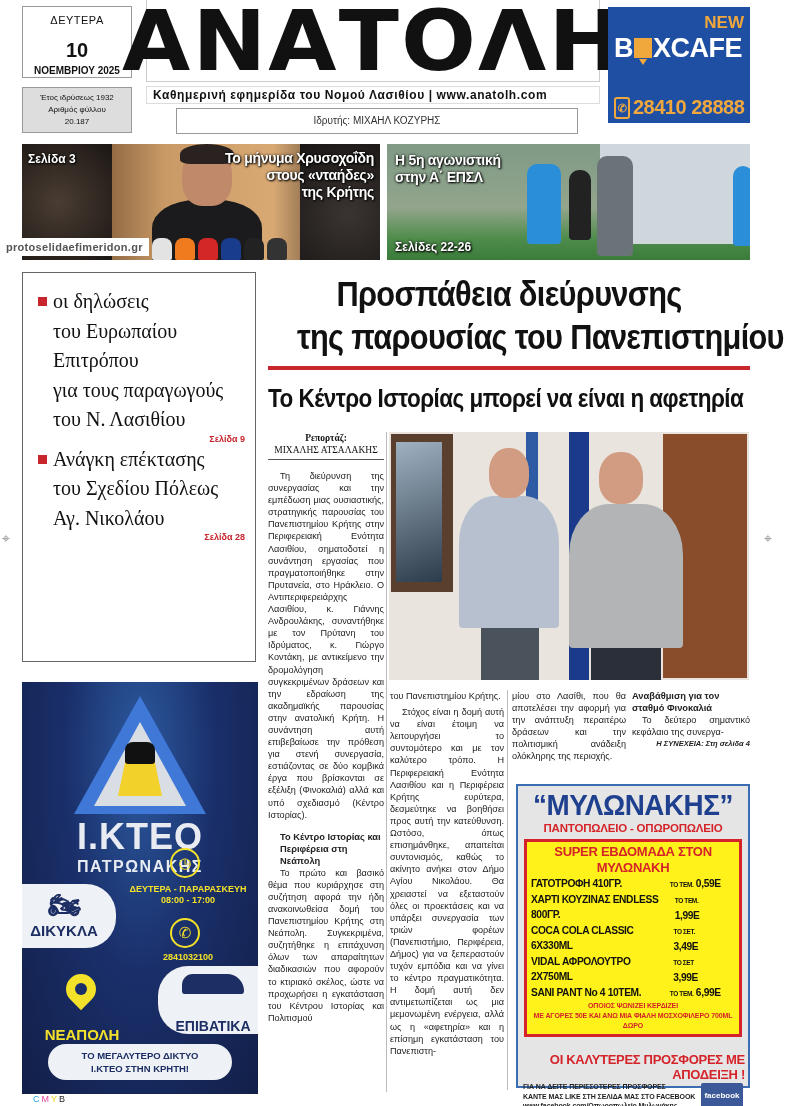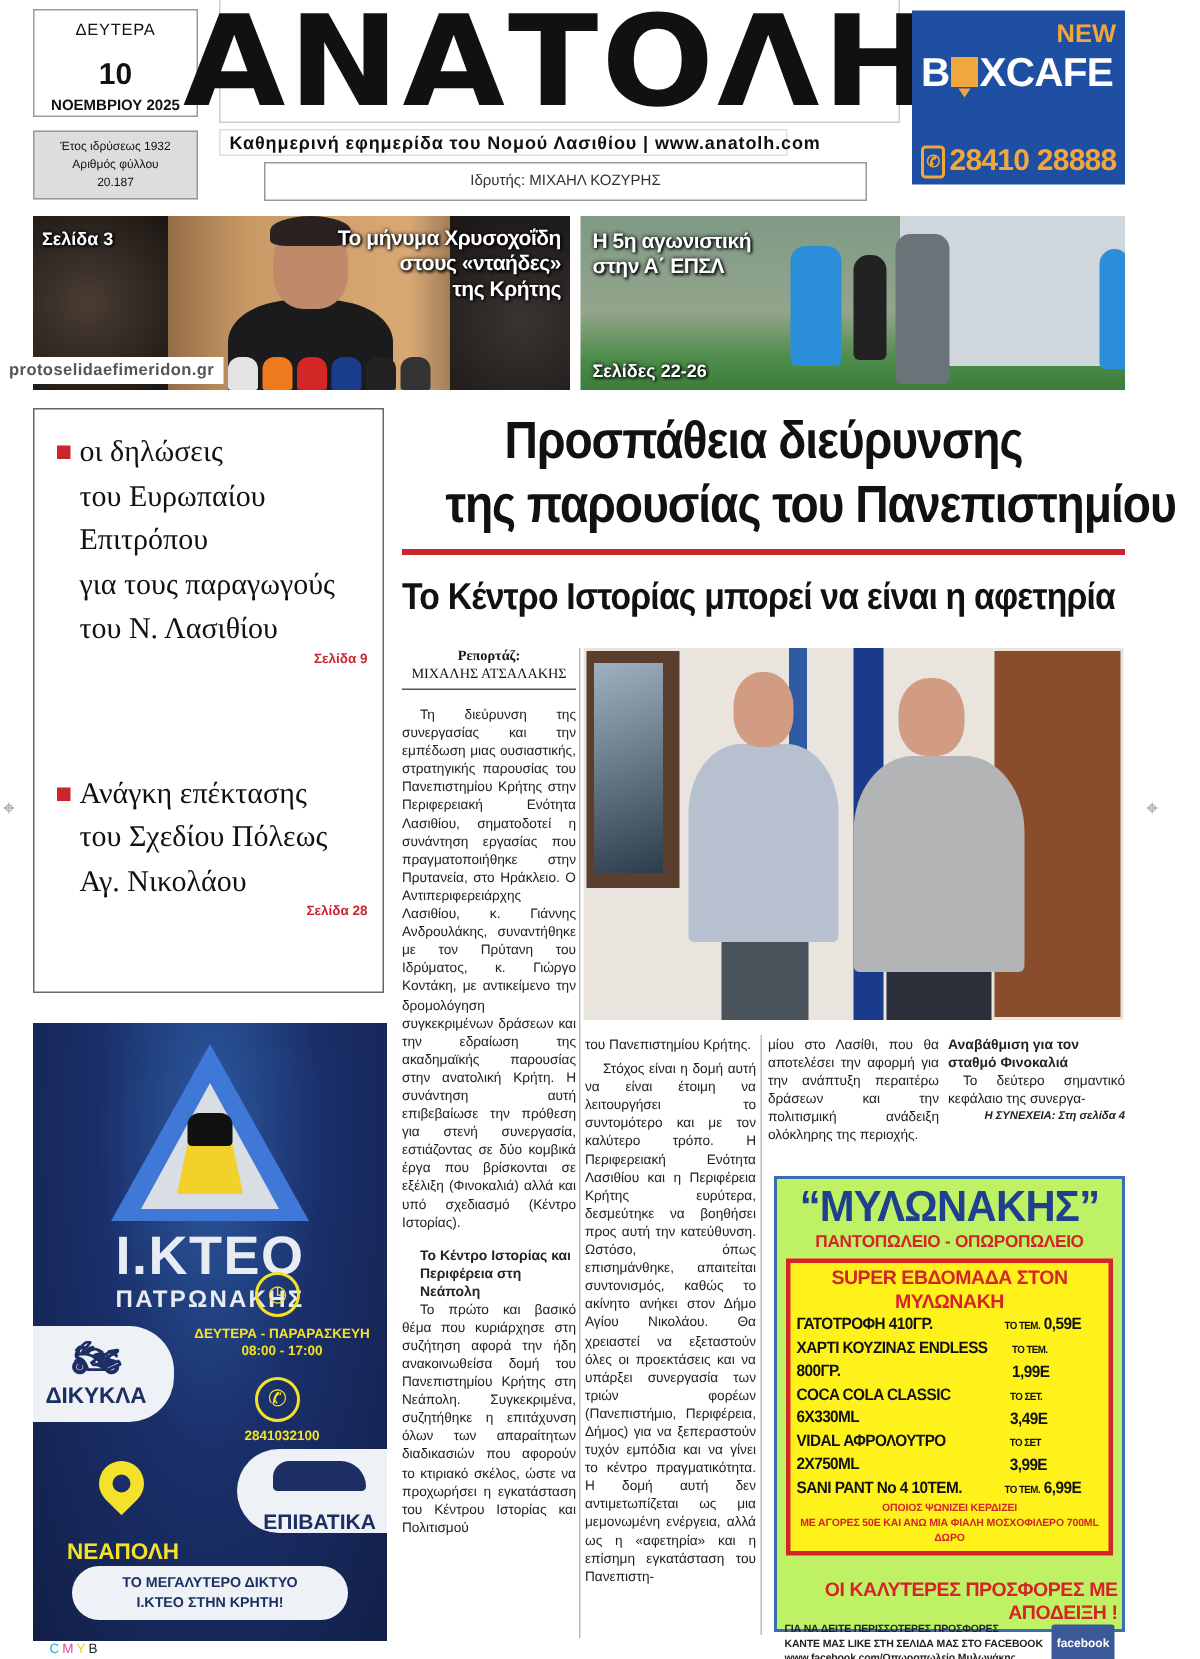--- a/index.html
+++ b/index.html
@@ -7,21 +7,21 @@
 body{position:relative;font-family:"Liberation Sans",sans-serif;color:#111}
 .abs{position:absolute}
 
 .datebox{left:22px;top:6px;width:110px;height:72px;border:1px solid #999;text-align:center;background:#fff}
 .datebox .dw{font-size:11px;margin-top:7px;letter-spacing:.5px}
 .datebox .dn{font-size:20px;font-weight:bold;margin-top:13px}
 .datebox .dm{font-size:10px;font-weight:bold;margin-top:3px}
 .infobox{left:22px;top:87px;width:110px;height:46px;border:1px solid #999;background:#ddd;text-align:center;font-size:8px;line-height:12px;padding-top:4px}
 .masthead{left:146px;top:0;width:454px;height:82px;border:1px solid #ccc;border-top:none;background:#fff;display:flex;align-items:flex-end;justify-content:center}
 .masthead .logo{font-family:"DejaVu Sans",sans-serif;font-weight:bold;font-size:84px;letter-spacing:2px;line-height:80px;color:#111;transform:scaleX(1.05)}
-.tagline{left:146px;top:86px;width:379px;height:18px;border:1px solid #ddd;font-size:12px;font-weight:bold;letter-spacing:.6px;line-height:16px;padding-left:6px;white-space:nowrap}
+.tagline{left:146px;top:86px;width:454px;height:18px;border:1px solid #ddd;font-size:12px;font-weight:bold;letter-spacing:.6px;line-height:16px;padding-left:6px;white-space:nowrap}
 .founder{left:176px;top:108px;width:402px;height:26px;border:1px solid #999;font-size:10px;color:#333;text-align:center;line-height:24px}
 .adbox{left:608px;top:7px;width:142px;height:116px;background:#1f4fa3;overflow:hidden}
 .adbox .new{position:absolute;right:6px;top:6px;color:#f0a73c;font-weight:bold;font-size:17px}
 .adbox .brand{position:absolute;left:6px;top:26px;color:#fff;font-weight:bold;font-size:27px;letter-spacing:-.5px}
 .adbox .brand .sq{display:inline-block;width:18px;height:20px;background:#f0a73c;vertical-align:-1px;margin:0 1px;position:relative}
 .adbox .brand .sq:after{content:"";position:absolute;left:5px;bottom:-7px;border:4px solid transparent;border-top:6px solid #f0a73c;border-bottom:none}
 .adbox .phone{position:absolute;left:6px;bottom:4px;color:#f0a73c;font-weight:bold;font-size:20px;letter-spacing:-.5px;display:flex;align-items:center;gap:3px}
 .adbox .phicon{width:16px;height:22px;border:2px solid #f0a73c;border-radius:3px;font-size:11px;line-height:18px;text-align:center}
 
 .strip1{left:22px;top:144px;width:358px;height:116px;background:linear-gradient(90deg,#2b221c 0%,#7a5636 18%,#c99a66 40%,#d9a974 70%,#3a2d24 92%);overflow:hidden}
@@ -60,21 +60,21 @@
 .photo .frame{position:absolute;left:2px;top:2px;width:62px;height:158px;background:#5a3e2e}
 .photo .frame i{position:absolute;left:5px;top:8px;width:46px;height:140px;background:linear-gradient(160deg,#9fb1c1,#2d3c4b)}
 .photo .door{position:absolute;right:2px;top:2px;width:84px;height:244px;background:#8a4d2c}
 .photo .flag1{position:absolute;left:137px;top:0;width:12px;height:248px;background:#2f5ba5}
 .photo .flag2{position:absolute;left:180px;top:0;width:20px;height:248px;background:#1c3a8c}
 .person{position:absolute}
 .person .h{position:absolute;border-radius:46% 46% 42% 42%;background:#d19c82}
 .person .b{position:absolute;border-radius:35% 35% 4px 4px}
 .person .l{position:absolute}
 
-.myl{left:516px;top:784px;width:234px;height:304px;border:2px solid #3b6db2;background:#bef264;padding:3px}
+.myl{left:516px;top:784px;width:234px;height:304px;border:2px solid #3b6db2;background:#e5e5e5;padding:3px}
 .myl .t{text-align:center;color:#1f3f8f;font-weight:bold;font-size:29px;line-height:32px;letter-spacing:-.5px;transform:scaleX(.96)}
 .myl .st{text-align:center;color:#d5232a;font-weight:bold;font-size:11.5px;line-height:14px;letter-spacing:-.2px}
 .myl .yel{margin:4px 3px 0;background:#fff21a;border:3px solid #d5232a;padding:2px 4px 3px}
 .myl .yel .yh{color:#d5232a;font-weight:bold;font-size:13px;text-align:center;letter-spacing:-.3px;line-height:16px}
 .myl .row{display:flex;justify-content:space-between;align-items:baseline;font-weight:bold;font-size:11px;line-height:15px;letter-spacing:-.4px;color:#111;transform:scaleX(.93);transform-origin:left}
 .myl .row .pr{font-size:11px}
 .myl .row .pr small{font-size:7px}
 .myl .yel .note{text-align:center;color:#d5232a;font-weight:bold;font-size:7px;line-height:10px;letter-spacing:-.1px}
 .myl .best{color:#d5232a;font-weight:bold;font-size:13px;line-height:15px;margin-top:15px;text-align:right;letter-spacing:-.3px}
 .myl .fbrow{display:flex;justify-content:space-between;align-items:center;padding:0 2px}
@@ -93,21 +93,21 @@
 .ikteo .car{position:absolute;left:103px;top:60px;width:30px;height:22px;background:#111;border-radius:8px 8px 3px 3px}
 .ikteo .brand{position:absolute;left:0;width:100%;top:134px;text-align:center;font-weight:bold;font-size:36px;letter-spacing:1px;color:#e8ecf2}
 .ikteo .sub{position:absolute;left:0;width:100%;top:176px;text-align:center;font-weight:bold;font-size:16px;letter-spacing:1.5px;color:#e8ecf2}
 .ikteo .pill{position:absolute;background:#eef1f5;color:#1c2e63;font-weight:bold;text-align:center}
 .ikteo .moto{left:-10px;top:202px;width:104px;height:64px;border-radius:0 30px 30px 0;font-size:15px;padding-top:38px}
 .ikteo .yellow{color:#f4e22a;font-weight:bold;font-size:9px;text-align:center;position:absolute}
 .ikteo .circ{position:absolute;width:30px;height:30px;border:2.5px solid #f4e22a;border-radius:50%;color:#f4e22a;text-align:center;font-size:15px;line-height:25px}
 .ikteo .pin{position:absolute;left:44px;top:292px;width:30px;height:30px;background:#f4e22a;border-radius:50% 50% 50% 0;transform:rotate(-45deg)}
 .ikteo .pin:after{content:"";position:absolute;left:9px;top:9px;width:12px;height:12px;border-radius:50%;background:#1a2f6a}
 .ikteo .ne{position:absolute;left:12px;top:344px;width:96px;text-align:center;color:#f4e22a;font-weight:bold;font-size:15px}
-.ikteo .car2{right:-10px;top:284px;width:110px;height:56px;border-radius:30px 0 0 30px;font-size:14px;padding-top:40px}
+.ikteo .car2{right:-10px;top:284px;width:110px;height:68px;border-radius:30px 0 0 30px;font-size:14px;padding-top:52px}
 .ikteo .bottom{left:26px;top:362px;width:184px;height:36px;border-radius:18px;font-size:9.5px;line-height:13px;padding-top:5px}
 .cmyb{left:33px;top:1094px;font-size:9px;letter-spacing:2px}
 .reg{position:absolute;top:530px;font-size:14px;color:#999}
 </style>
 </head>
 <body>
 
 <div class="reg" style="left:2px">⌖</div>
 <div class="reg" style="right:28px">⌖</div>
 
@@ -177,21 +177,21 @@
 <div class="abs teaser">
   <div class="item">
     <span class="bullet"></span>
     <div>οι δηλώσεις</div>
     <div>του Ευρωπαίου</div>
     <div>Επιτρόπου</div>
     <div>για τους παραγωγούς</div>
     <div>του Ν. Λασιθίου</div>
   </div>
   <div class="pg" style="margin-top:-2px">Σελίδα 9</div>
-  <div class="item" style="margin-top:70px">
+  <div class="item" style="">
     <span class="bullet"></span>
     <div>Ανάγκη επέκτασης</div>
     <div>του Σχεδίου Πόλεως</div>
     <div>Αγ. Νικολάου</div>
   </div>
   <div class="pg" style="margin-top:-2px">Σελίδα 28</div>
 </div>
 
 <div class="abs headline">
   <div class="h1">Προσπάθεια διεύρυνσης</div>

